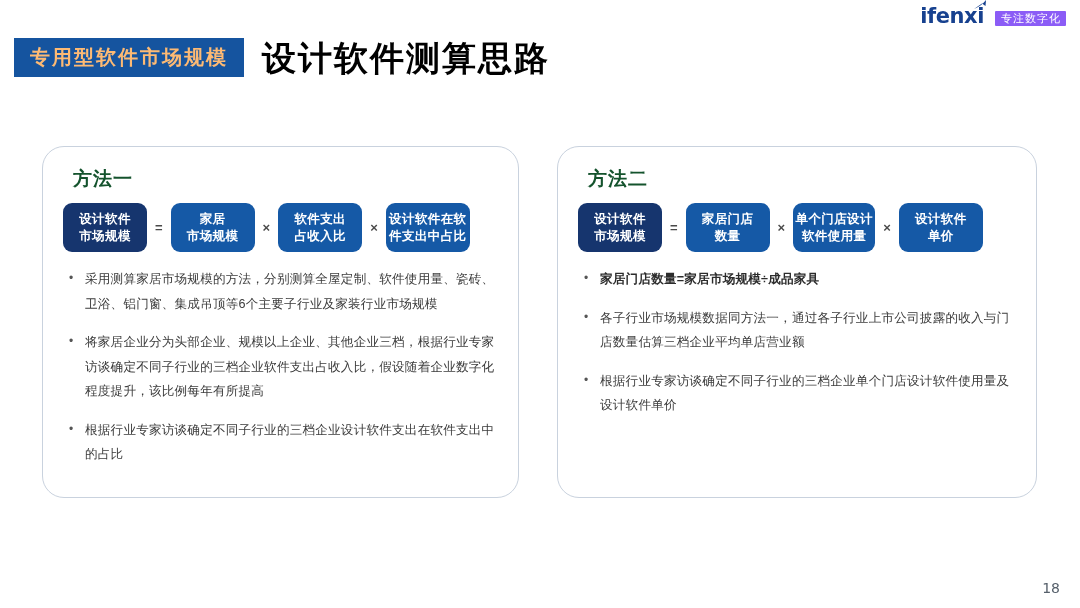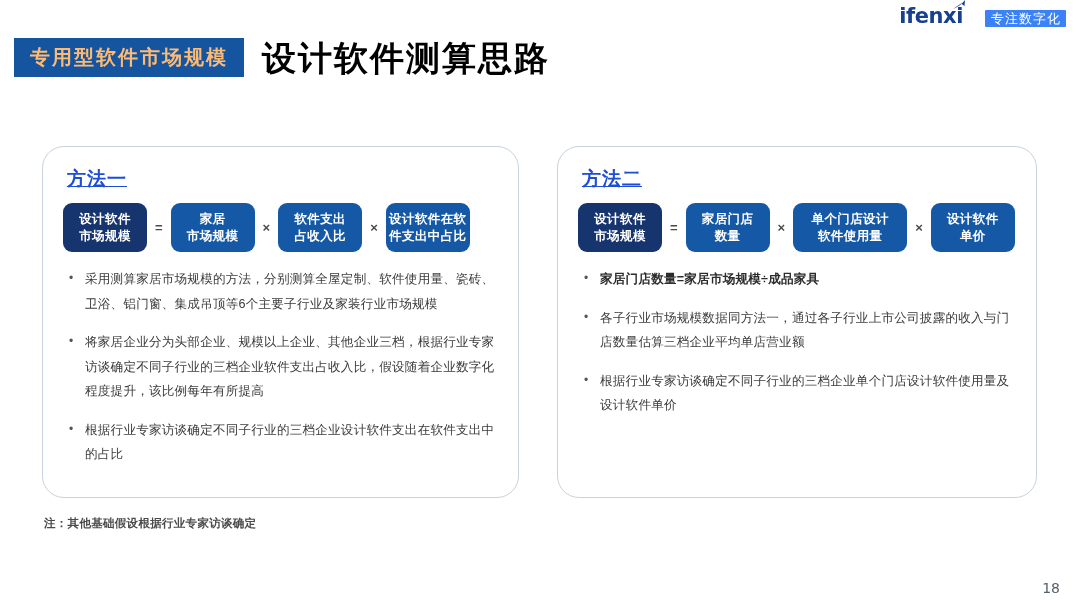--- a/index.html
+++ b/index.html
@@ -20,42 +20,42 @@
     overflow: hidden;
   }
 
   
   .logo-wrap {
     position: absolute;
     top: 6px;
     right: 14px;
     display: flex;
     align-items: center;
-    gap: 22px;
+    gap: 11px;
   }
   .logo-text {
     position: relative;
     font-family: "DejaVu Sans", sans-serif;
     font-size: 21px;
     font-weight: bold;
     color: #17418f;
     letter-spacing: -0.4px;
     line-height: 1;
   }
   .logo-swoosh {
     position: absolute;
     top: -6px;
     right: -3px;
     width: 13px;
     height: 11px;
   }
   .logo-badge {
-    background: #3b82f6;
+    background: #8b5cf6;
     color: #ffffff;
-    font-size: 13px;
+    font-size: 11px;
     letter-spacing: 1px;
     padding: 2px 5px 2px 6px;
     line-height: 1;
     border-radius: 1px;
     position: relative;
     top: 2px;
   }
 
   
   .header {
@@ -92,27 +92,26 @@
     border-radius: 22px;
     background: #ffffff;
     box-sizing: border-box;
   }
   #card-left  { left: 42px;  width: 477px; }
   #card-right { left: 557px; width: 480px; }
 
   .card-title {
     position: absolute;
     top: 22px;
-    left: 24px;
-    color: #1d4ed8;
+    left: 30px;
+    color: #14532d;
     font-size: 19px;
     font-weight: bold;
     letter-spacing: 1px;
     line-height: 1;
-    text-decoration: underline;
   }
 
   
   .formula {
     position: absolute;
     top: 56px;
     left: 20px;
     right: 12px;
     display: flex;
     align-items: center;
@@ -239,21 +238,21 @@
 
   <div class="card" id="card-right">
     <div class="card-title">方法二</div>
     <div class="formula">
         <div class="fbox dark" style="width: 84px;">设计软件
 市场规模</div>
         <span class="op">=</span>
         <div class="fbox light" style="width: 84px;">家居门店
 数量</div>
         <span class="op">×</span>
-        <div class="fbox light" style="width: 114px;">单个门店设计
+        <div class="fbox light" style="width: 82px;">单个门店设计
 软件使用量</div>
         <span class="op">×</span>
         <div class="fbox light" style="width: 84px;">设计软件
 单价</div>
       </div>
     <div class="bullets">
         <div class="bullet strong">
           <span class="dot">•</span>
           <span class="txt">家居门店数量=家居市场规模÷成品家具</span>
         </div>
@@ -261,16 +260,15 @@
           <span class="dot">•</span>
           <span class="txt">各子行业市场规模数据同方法一，通过各子行业上市公司披露的收入与门店数量估算三档企业平均单店营业额</span>
         </div>
         <div class="bullet">
           <span class="dot">•</span>
           <span class="txt">根据行业专家访谈确定不同子行业的三档企业单个门店设计软件使用量及设计软件单价</span>
         </div>
       </div>
   </div>
 
-  <div class="note">注：其他基础假设根据行业专家访谈确定</div>
   <div class="page-no">18</div>
 
 </div>
 
 </body></html>

